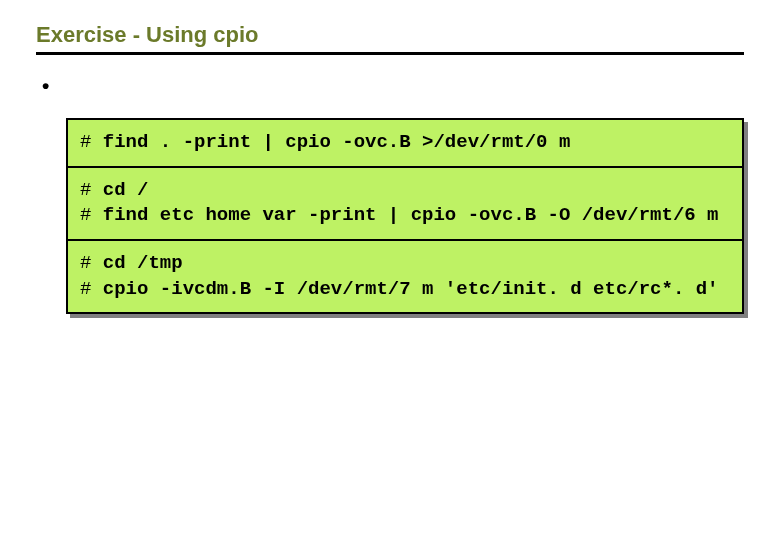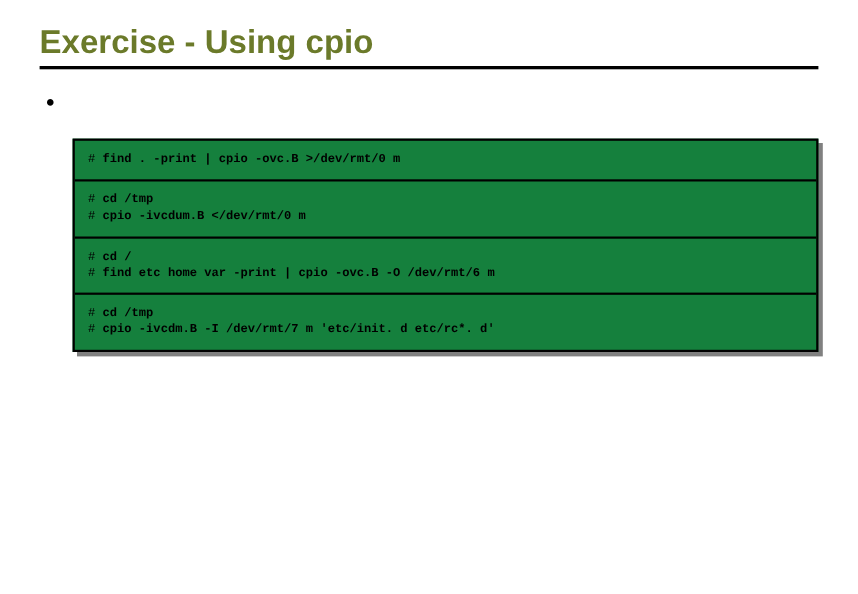--- a/index.html
+++ b/index.html
@@ -11,21 +11,21 @@
     font-family: Arial, Helvetica, sans-serif;
     color: #000000;
   }
   .slide {
     box-sizing: border-box;
     padding: 22px 36px 30px 36px;
     width: 100%;
     height: 100%;
   }
   .title {
-    font-size: 30px;
+    font-size: 22px;
     font-weight: bold;
     color: #6b7a2a;
     margin: 0;
     padding: 0 0 2px 0;
   }
   .title-rule {
     border: 0;
     border-top: 3px solid #000000;
     margin: 2px 0 16px 0;
   }
@@ -53,23 +53,23 @@
     left: 4px;
     right: -4px;
     bottom: -4px;
     background: #808080;
     z-index: 0;
   }
   .code-box {
     position: relative;
     z-index: 1;
     border: 2px solid #000000;
-    background: #15803d;
+    background: #bef264;
     font-family: "Courier New", Courier, monospace;
-    font-size: 11px;
+    font-size: 19px;
     font-weight: bold;
   }
   .code-cell {
     border-bottom: 2px solid #000000;
     padding: 10px 12px 10px 12px;
     white-space: pre;
     line-height: 1.35;
   }
   .code-cell:last-child {
     border-bottom: none;
@@ -90,22 +90,20 @@
     <span class="bullet-dot">•</span>
   </div>
 
   <div class="code-wrap">
     <div class="code-shadow"></div>
     <div class="code-box">
 
       <div class="code-cell"><span class="prompt">#</span> <span>find . -print | cpio -ovc.B &gt;/dev/rmt/0 m</span></div>
 
 
-      <div class="code-cell"><span class="prompt">#</span> <span>cd /tmp</span>
-<span class="prompt">#</span> <span>cpio -ivcdum.B &lt;/dev/rmt/0 m</span></div>
 
       <div class="code-cell"><span class="prompt">#</span> <span>cd /</span>
 <span class="prompt">#</span> <span>find etc home var -print | cpio -ovc.B -O /dev/rmt/6 m</span></div>
 
       <div class="code-cell"><span class="prompt">#</span> <span>cd /tmp</span>
 <span class="prompt">#</span> <span>cpio -ivcdm.B -I /dev/rmt/7 m 'etc/init. d etc/rc*. d'</span></div>
 
     </div>
   </div>
 

